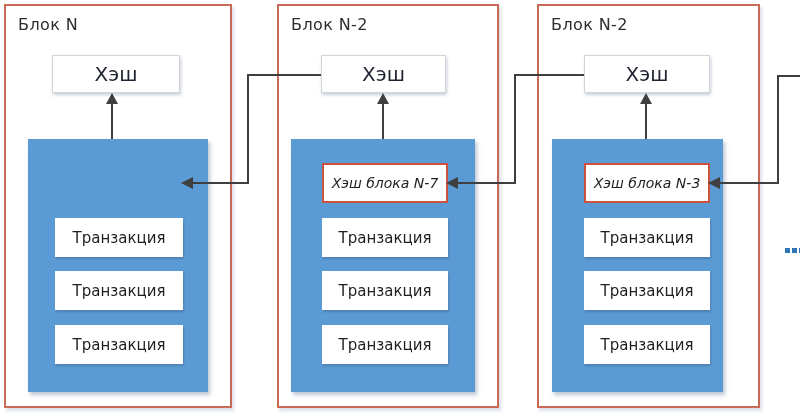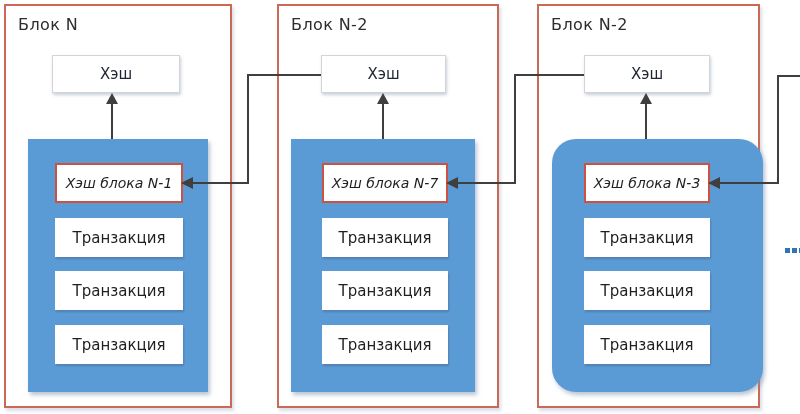--- a/index.html
+++ b/index.html
@@ -26,32 +26,32 @@
   .b2{left:537px;top:4px;width:223px;height:404px;}
   .block-title{
     position:absolute;left:12px;top:9px;font-size:16px;letter-spacing:0.4px;
     color:#2d2d2d;white-space:nowrap;
   }
   .hash-box{
     position:absolute;top:49px;height:38px;box-sizing:border-box;
     background:#ffffff;border:1px solid var(--hash-border);
     box-shadow:1px 2px 3px rgba(130,150,175,0.45);
     display:flex;align-items:center;justify-content:center;
-    font-size:15px;color:#1f2430;
+    font-size:20px;color:#1f2430;
   }
   .b0 .hash-box{left:46px;width:128px;}
   .b1 .hash-box{left:42px;width:125px;}
   .b2 .hash-box{left:45px;width:126px;}
   .body-box{
     position:absolute;top:133px;height:253px;background:var(--container-fill);
     box-shadow:2px 3px 4px rgba(130,150,175,0.55);
   }
   .b0 .body-box{left:22px;width:180px;}
   .b1 .body-box{left:12px;width:184px;}
-  .b2 .body-box{left:13px;width:211px;border-radius:24px;}
+  .b2 .body-box{left:13px;width:171px;}
   .prev-hash-box{
     position:absolute;top:24px;height:40px;box-sizing:border-box;
     background:#ffffff;border:2px solid var(--prev-hash-border);
     display:flex;align-items:center;justify-content:center;
     font-size:14px;font-style:italic;color:#1f1f1f;
   }
   .tx-box{
     position:absolute;height:39px;box-sizing:border-box;background:#ffffff;
     box-shadow:1px 2px 2px rgba(70,95,135,0.45);
     display:flex;align-items:center;justify-content:center;
@@ -80,23 +80,20 @@
 <body>
 
 <div class="canvas">
 
   <div class="block b0">
     <div class="block-title">Блок N</div>
     <div class="hash-box">
       <span>Хэш</span>
     </div>
     <div class="body-box">
-      <div class="prev-hash-box">
-        <span>Хэш блока N-1</span>
-      </div>
       <div class="tx-box tx-1">
         <span>Транзакция</span>
       </div>
       <div class="tx-box tx-2">
         <span>Транзакция</span>
       </div>
       <div class="tx-box tx-3">
         <span>Транзакция</span>
       </div>
     </div>

